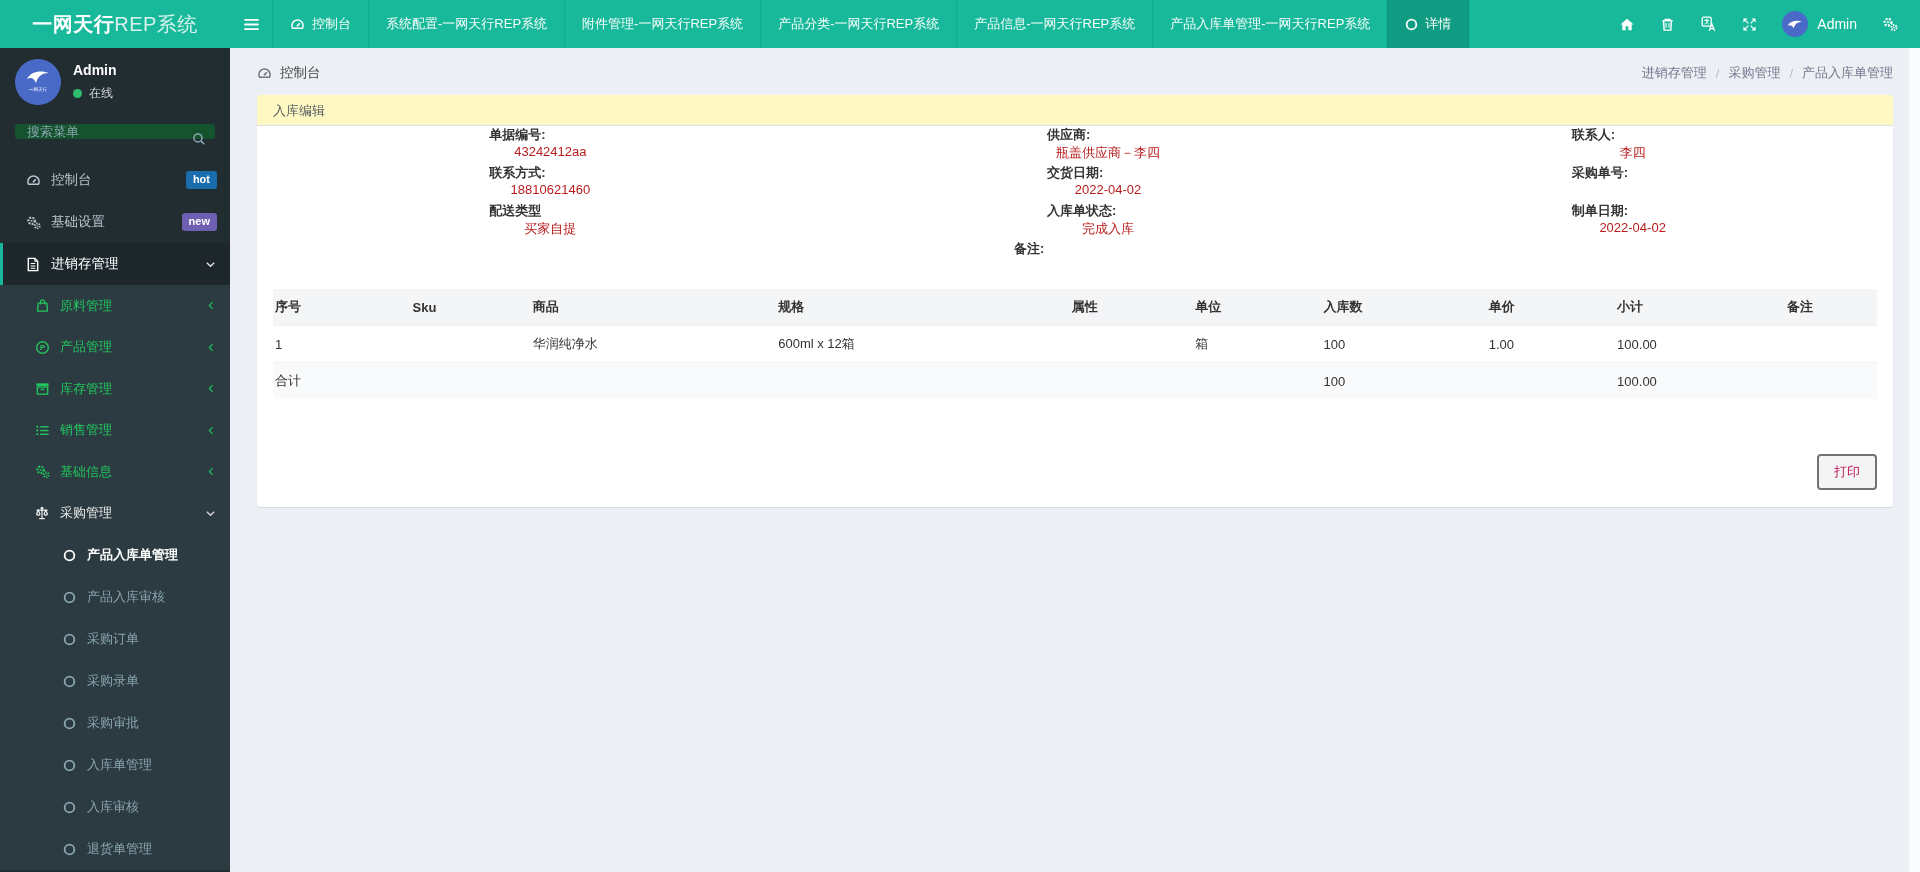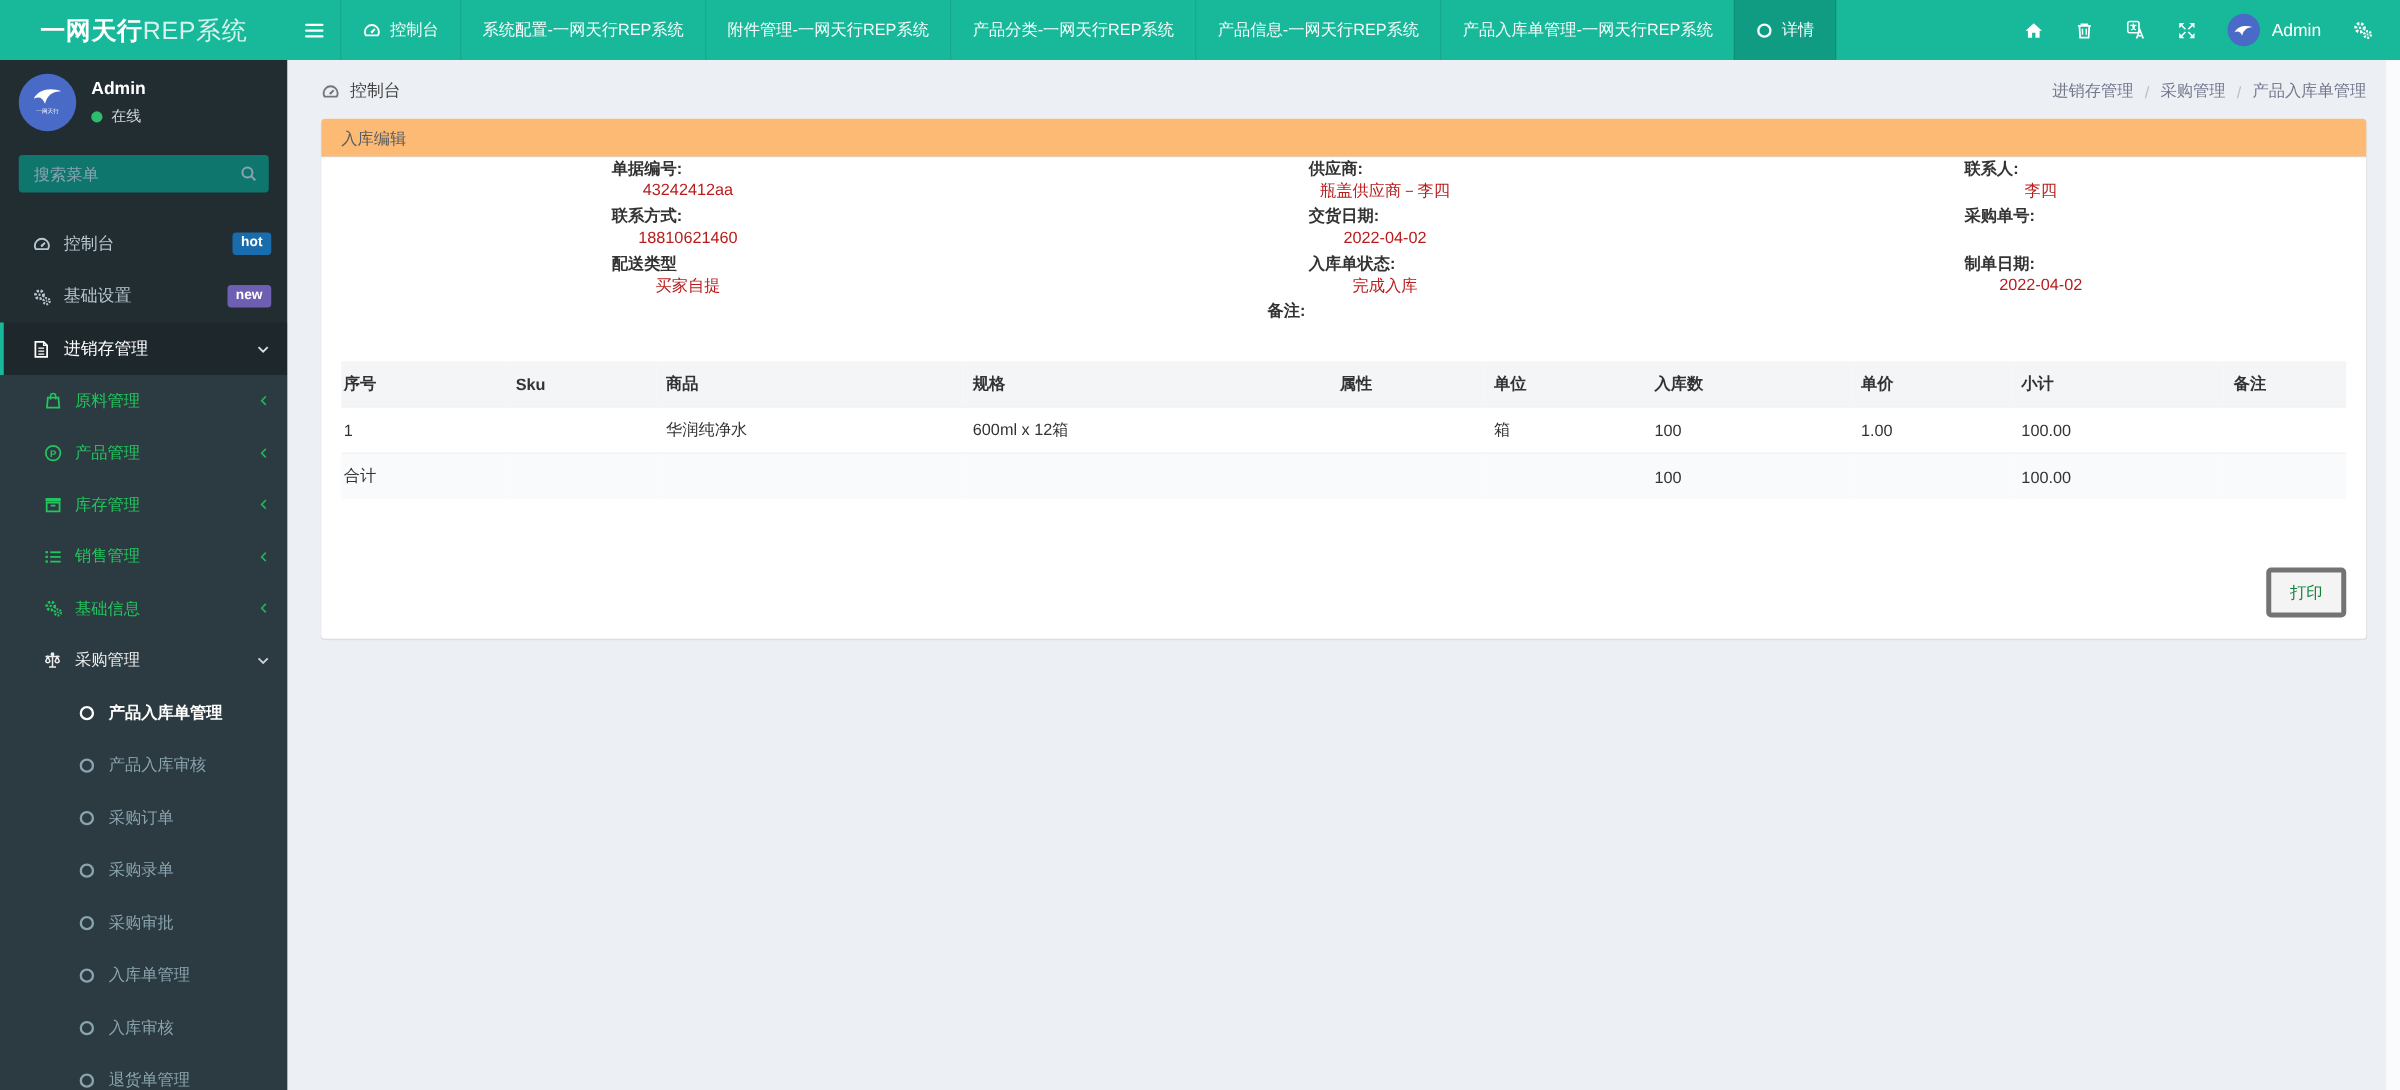--- a/index.html
+++ b/index.html
@@ -27,21 +27,21 @@
 
   
   .sidebar{position:absolute;top:48px;left:0;width:230px;height:824px;background:#222d32;overflow:hidden;}
   .user-panel{display:flex;gap:12px;padding:11px 15px 8px;align-items:center;}
   .avatar-lg{width:46px;height:46px;flex:none;}
   .avatar-txt{font-size:9px;transform:scale(.5);color:#fff;white-space:nowrap;margin-top:-2px;}
   .user-meta .uname{color:#fff;font-weight:bold;font-size:14px;margin-bottom:7px;}
   .user-meta .ustatus{color:#d2d6de;font-size:12px;display:flex;align-items:center;gap:7px;}
   .status-dot{width:9px;height:9px;border-radius:50%;background:#2dbd6e;}
   .search-box{margin:11px 15px 0;position:relative;}
-  .search-box input{width:100%;height:30px;background:#0f766e;border:none;border-radius:3px;padding:0 32px 0 12px;color:#ccc;font-size:13px;outline:none;font-family:inherit;}
+  .search-box input{width:100%;height:15px;background:#14532d;border:none;border-radius:3px;padding:0 32px 0 12px;color:#ccc;font-size:13px;outline:none;font-family:inherit;}
   .search-box input::placeholder{color:#8aa4af;}
   .search-ic{position:absolute;right:9px;top:8px;color:#8aa4af;cursor:pointer;}
   .menu{list-style:none;margin-top:20px;}
   .m-item{position:relative;display:flex;align-items:center;height:42px;padding-left:24px;color:#b8c7ce;font-size:13.5px;cursor:pointer;}
   .m-item .mi{width:18px;margin-right:9px;display:flex;justify-content:center;color:inherit;flex:none;}
   .badge{position:absolute;right:13px;color:#fff;font-size:11px;font-weight:bold;padding:2px 7px;border-radius:3px;line-height:1.2;}
   .badge.hot{background:#1a6dad;}
   .badge.new{background:#6e5fb3;}
   .chev{position:absolute;right:14px;color:inherit;opacity:.85;}
   .m-item.parent-active{background:#1e282c;border-left:3px solid #18b99a;padding-left:21px;color:#fff;}
@@ -55,34 +55,34 @@
   
   .main{position:absolute;top:48px;left:230px;width:1690px;height:824px;background:#ecf0f5;}
   .crumbs{display:flex;justify-content:space-between;align-items:center;padding:16px 27px 13px;}
   .crumb-left{display:flex;align-items:center;gap:8px;color:#444;font-size:13.5px;}
   .crumb-left .mi{color:#72777b;display:flex;}
   .crumb-right{display:flex;align-items:center;gap:9px;font-size:13px;color:#74788d;}
   .crumb-sep{color:#b9bec4;}
   .crumb-link{cursor:pointer;}
 
   .panel{margin:0 27px;background:#fff;border-radius:3px;box-shadow:0 1px 1px rgba(0,0,0,.09);}
-  .panel-h{height:31px;line-height:31px;background:#fdba74;border-bottom:1px solid #d9e0e7;padding:0 16px;color:#545b61;font-size:13px;border-radius:3px 3px 0 0;}
+  .panel-h{height:31px;line-height:31px;background:#fef9c3;border-bottom:1px solid #d9e0e7;padding:0 16px;color:#545b61;font-size:13px;border-radius:3px 3px 0 0;}
   .panel-b{padding:0 16px 17px;}
   .f-grid{display:grid;grid-template-columns:1.135fr 1.147fr 1fr;}
   .f-cell,.f-row{height:38px;display:flex;align-items:center;flex-direction:column;}
   .f-label{display:inline-block;min-width:122px;font-weight:bold;color:#333;flex:none;}
   .f-value{color:#b91c1c;white-space:nowrap;}
 
   .grid-table{width:100%;border-collapse:collapse;margin-top:11px;font-size:13px;table-layout:fixed;}
   .grid-table th{background:#f4f5f7;font-weight:bold;text-align:left;padding:9px 8px;color:#333;}
   .grid-table td{padding:9px 8px;border-top:1px solid #f0f1f3;color:#333;}
   .grid-table th:first-child,.grid-table td:first-child{padding-left:2px;}
   .total-row td{background:#f9fafb;}
   .print-row{display:flex;justify-content:flex-end;margin-top:55px;}
-  .btn-print{background:#f4f4f4;border:4px solid #737373;border-radius:4px;padding:7px 15px;font-size:13px;color:#15803d;cursor:pointer;font-family:inherit;}
+  .btn-print{background:#f4f4f4;border:2px solid #737373;border-radius:4px;padding:7px 15px;font-size:13px;color:#be185d;cursor:pointer;font-family:inherit;}
   .scroll-strip{position:absolute;top:48px;right:0;width:12px;height:824px;background:#fafbfc;border-left:1px solid #eef0f2;}
 </style>
 </head>
 <body>
 
 <header class="topbar">
   <div class="logo">
     <span class="logo-bold">一网天行</span>
       <span class="logo-rest">REP系统</span>
   </div>

